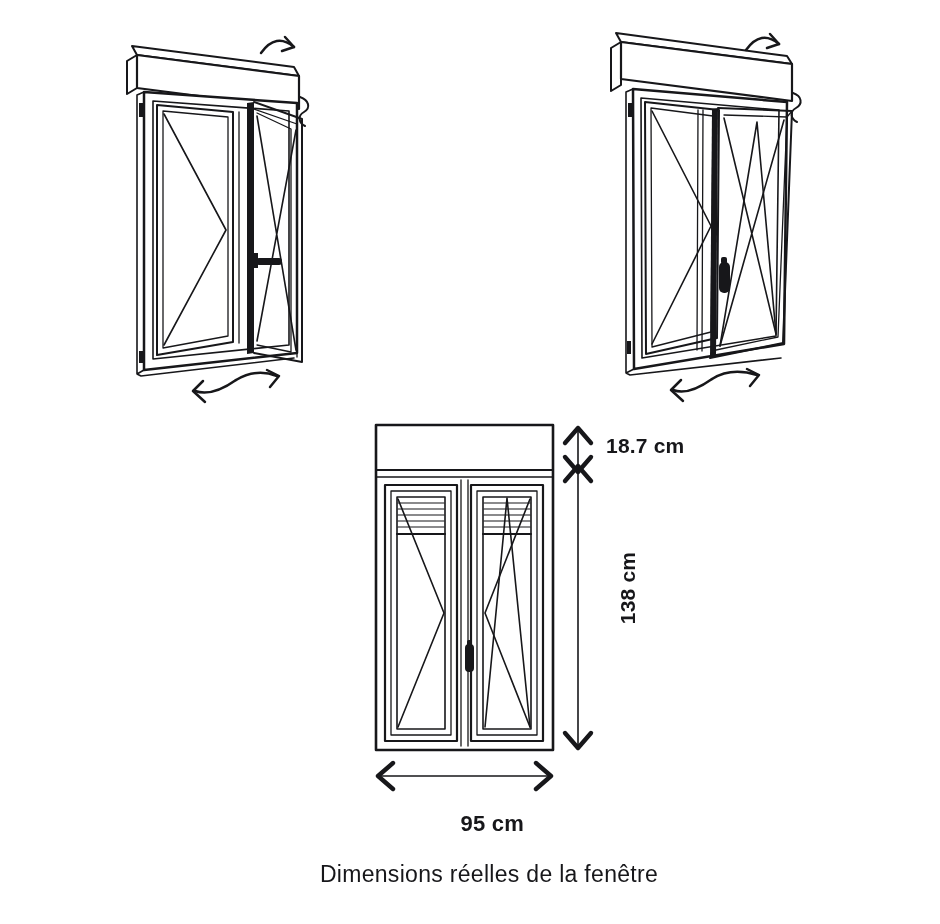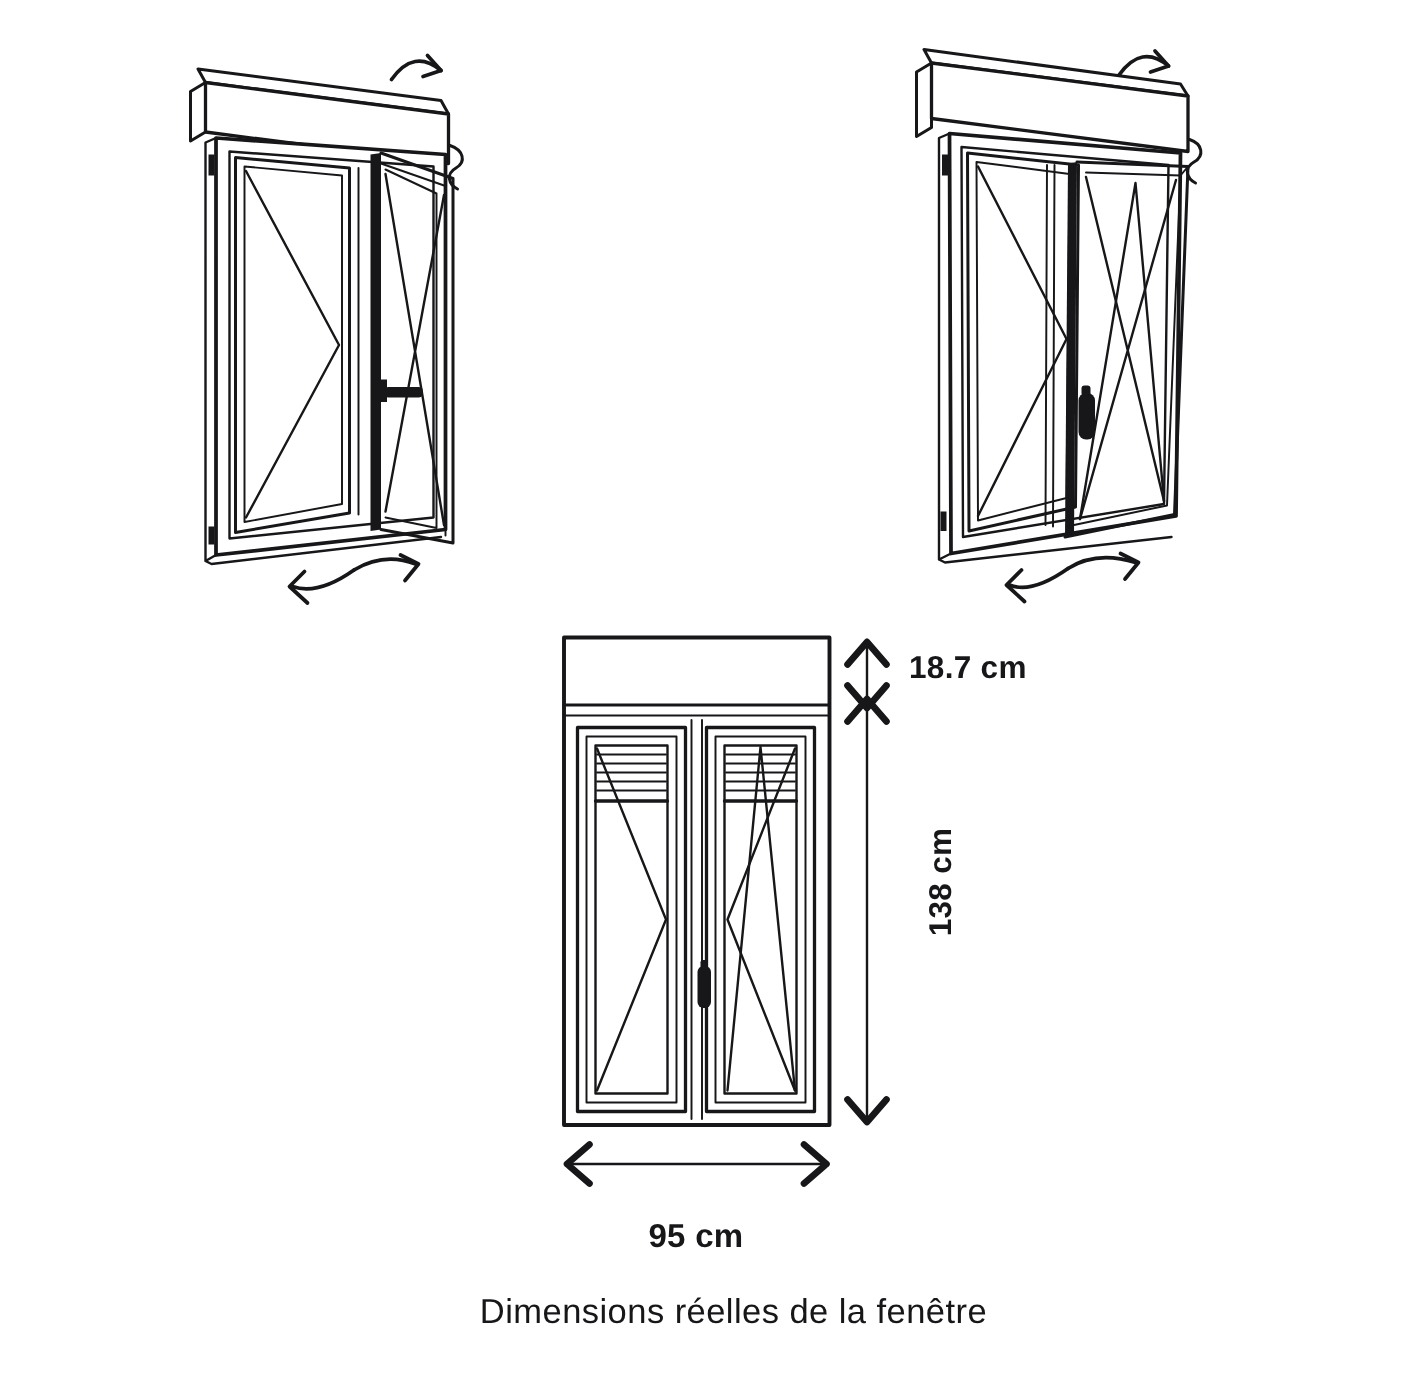--- a/index.html
+++ b/index.html
@@ -14,21 +14,21 @@
   .dk{fill:#17171a;stroke:none;}
   .s12{stroke-width:1.2}.s13{stroke-width:1.3}.s16{stroke-width:1.6}
   .s2{stroke-width:2}.s22{stroke-width:2.2}.s25{stroke-width:2.5}.s26{stroke-width:2.6}
   .s44{stroke-width:4.4}
   
   .lbl{position:absolute;font-weight:600;font-size:21px;line-height:24px;
        color:#17171a;white-space:nowrap;letter-spacing:.2px;}
   .lbl-shutter{left:606px;top:434px;}
   .lbl-height{left:578px;top:574px;width:100px;height:28px;line-height:28px;
               text-align:center;transform:rotate(-90deg);}
-  .lbl-width{left:404px;top:812px;width:120px;text-align:center;font-size:22px;}
+  .lbl-width{left:404px;top:812px;width:120px;text-align:right;font-size:22px;}
   .caption{position:absolute;left:0;top:861px;width:934px;text-align:center;
            font-weight:500;font-size:23px;letter-spacing:.3px;color:#17171a;margin-left:22px;}
 </style>
 </head>
 <body>
 
 <div class="canvas">
 
   <svg class="art" width="940" height="924" viewBox="0 0 940 924">
 

